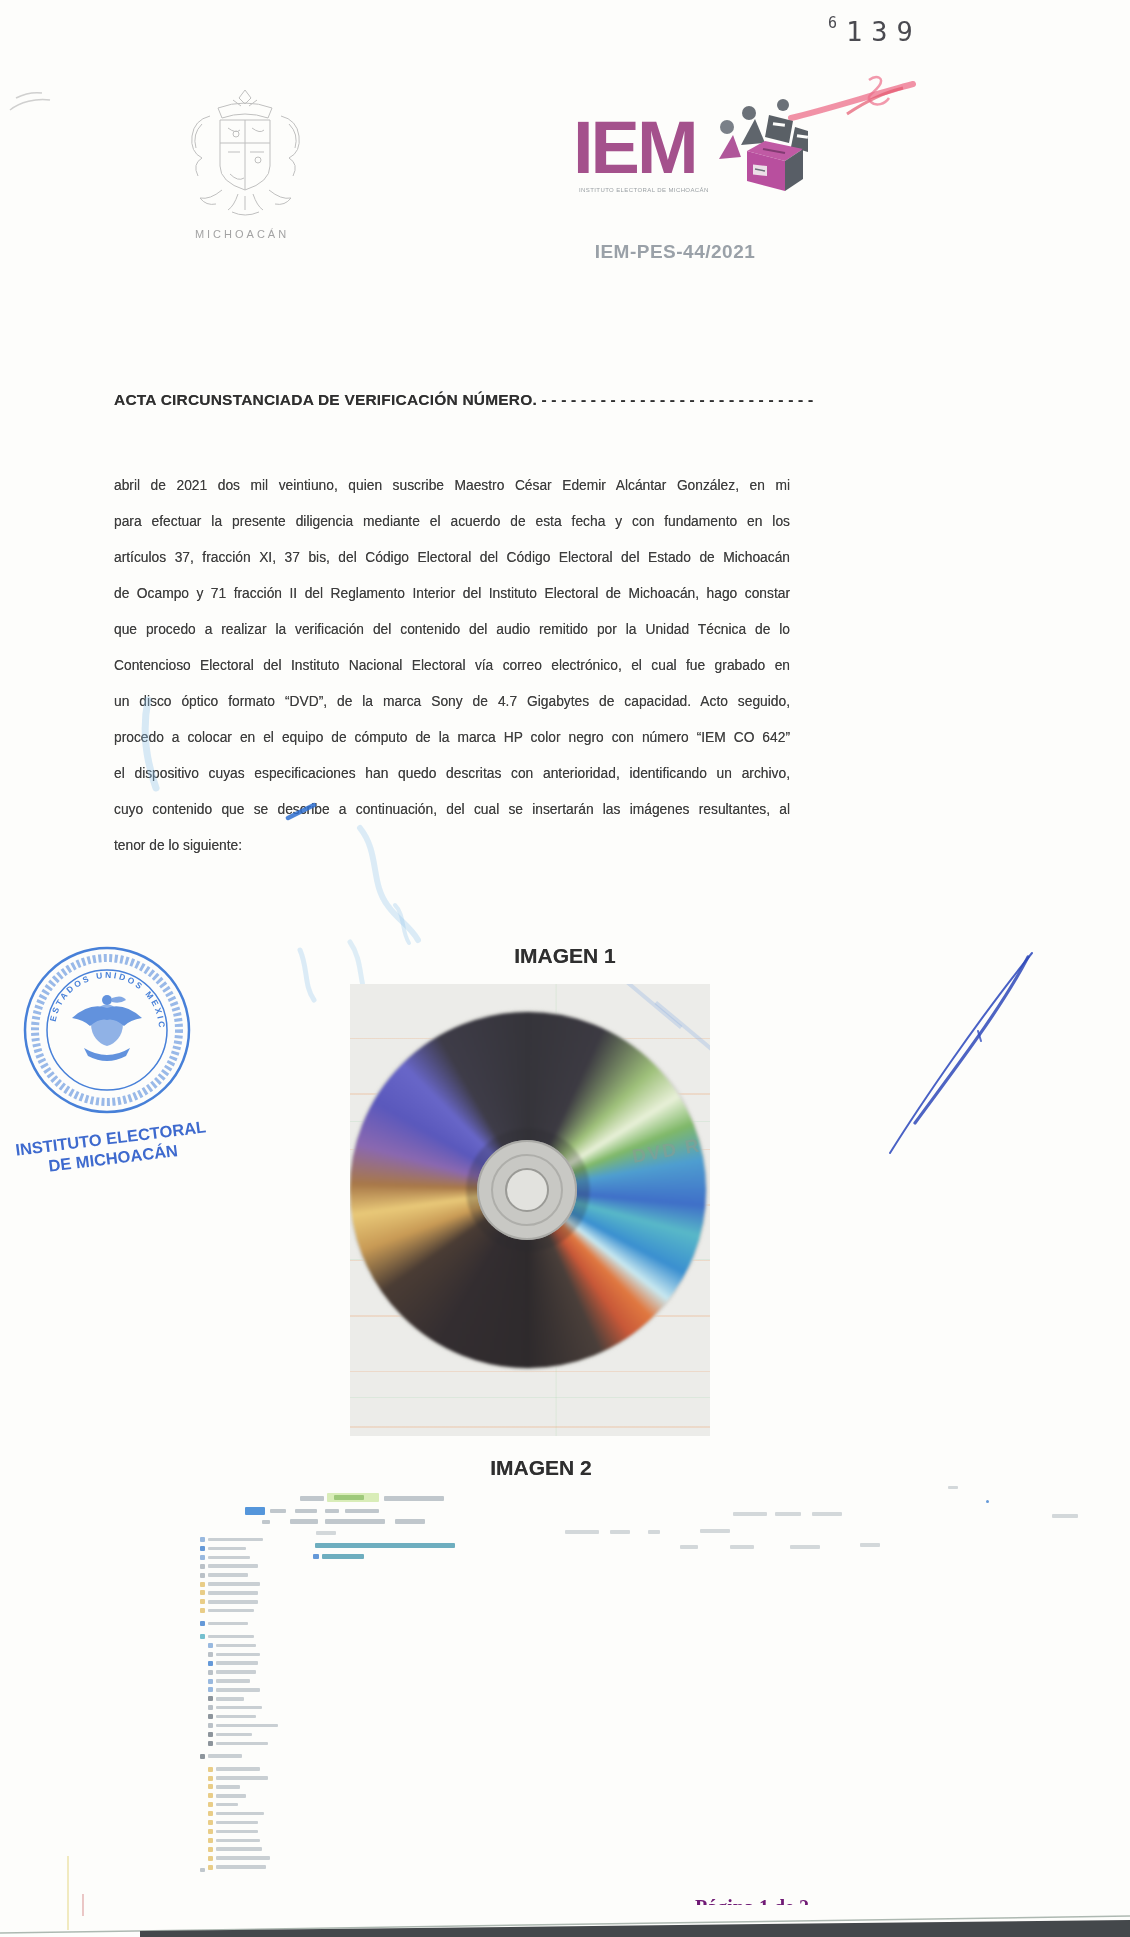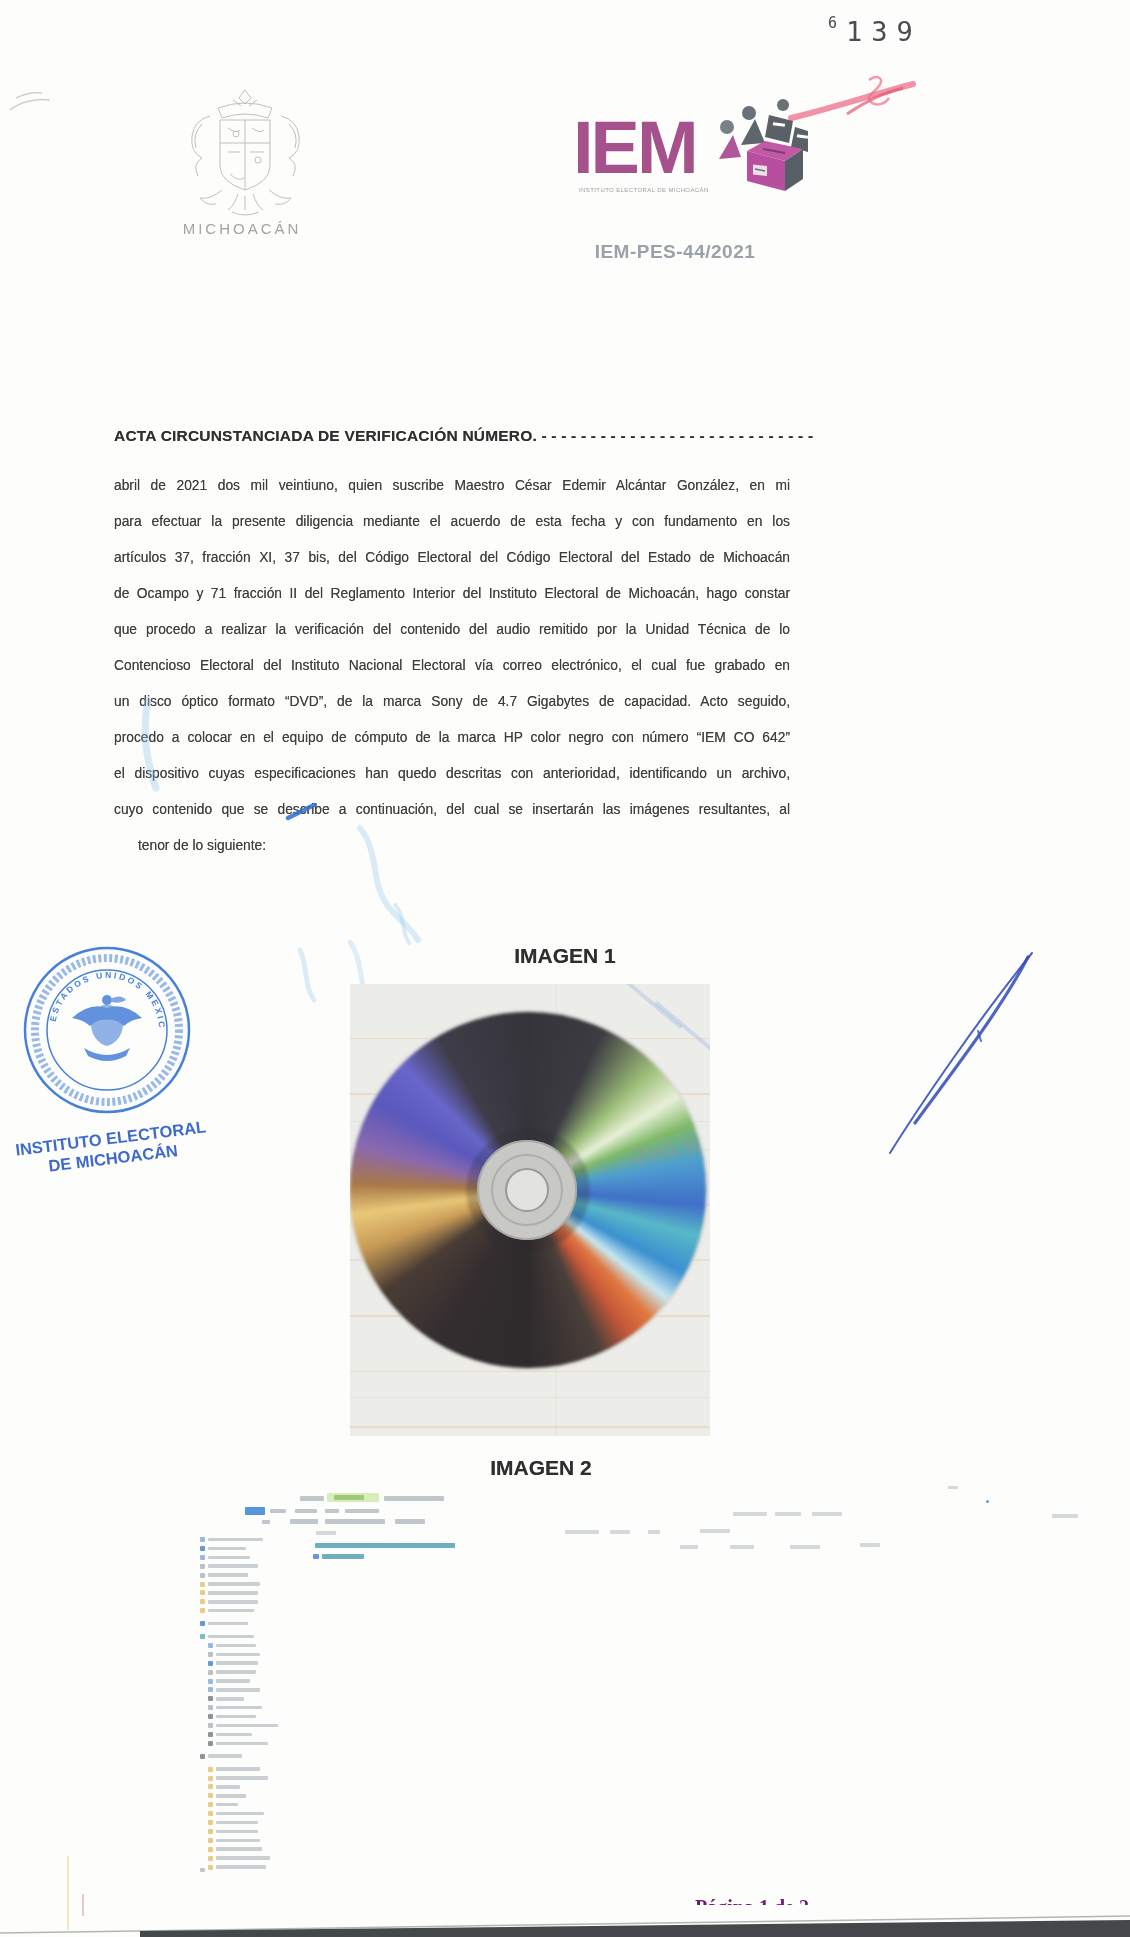--- a/index.html
+++ b/index.html
@@ -7,34 +7,34 @@
     position:relative;width:1130px;height:1937px;margin:0 auto;
     background:#fdfdfb;overflow:hidden;
     font-family:"Liberation Sans",sans-serif;color:#3f3f3f;
   }
   .abs{position:absolute;}
   
   .folio{font-family:"DejaVu Sans Mono",monospace;color:#4a4a50;}
   .folio-small{left:828px;top:14px;font-size:15px;}
   .folio-big{left:846px;top:16px;font-size:27px;letter-spacing:9px;}
   
-  .crest-caption{left:152px;top:220px;width:180px;text-align:center;
-    font-size:15px;letter-spacing:3px;color:#a3a3a3;}
+  .crest-caption{left:152px;top:228px;width:180px;text-align:center;
+    font-size:11px;letter-spacing:3px;color:#a3a3a3;}
   .iem-caption{left:579px;top:187px;width:130px;font-size:6px;
     letter-spacing:.4px;color:#9aa0a4;}
   .case-number{left:560px;top:241px;width:230px;text-align:center;
     font-size:19px;font-weight:600;color:#9aa1a8;letter-spacing:.5px;}
   
   .doc-title{left:114px;top:391px;width:700px;font-size:15.5px;font-weight:700;
-    color:#2f2f2f;letter-spacing:.2px;text-shadow:0 0 .5px rgba(40,40,40,.6);margin-top:36px;}
+    color:#2f2f2f;letter-spacing:.2px;text-shadow:0 0 .5px rgba(40,40,40,.6);}
   .body-text{left:114px;top:468px;width:676px;}
   .bodyline{height:36px;line-height:36px;font-size:13.8px;color:#3d3d3d;
     text-align:justify;text-align-last:justify;white-space:normal;
     text-shadow:0 0 .5px rgba(55,55,55,.65);}
-  .bodyline.last{text-align-last:left;margin-left:24px;}
+  .bodyline.last{text-align-last:left;}
   
   .img-label{font-size:21px;font-weight:700;color:#2f2f2f;
     text-shadow:0 0 .5px rgba(40,40,40,.6);}
   .lbl1{left:500px;top:944px;width:130px;text-align:center;}
   .lbl2{left:476px;top:1456px;width:130px;text-align:center;}
   
   .photo{left:350px;top:984px;width:360px;height:452px;overflow:hidden;
     background:
       repeating-linear-gradient(180deg,transparent 0 54px,rgba(235,150,90,.22) 54px 55.5px),
       repeating-linear-gradient(180deg,transparent 0 137px,rgba(120,200,140,.14) 137px 138px),

